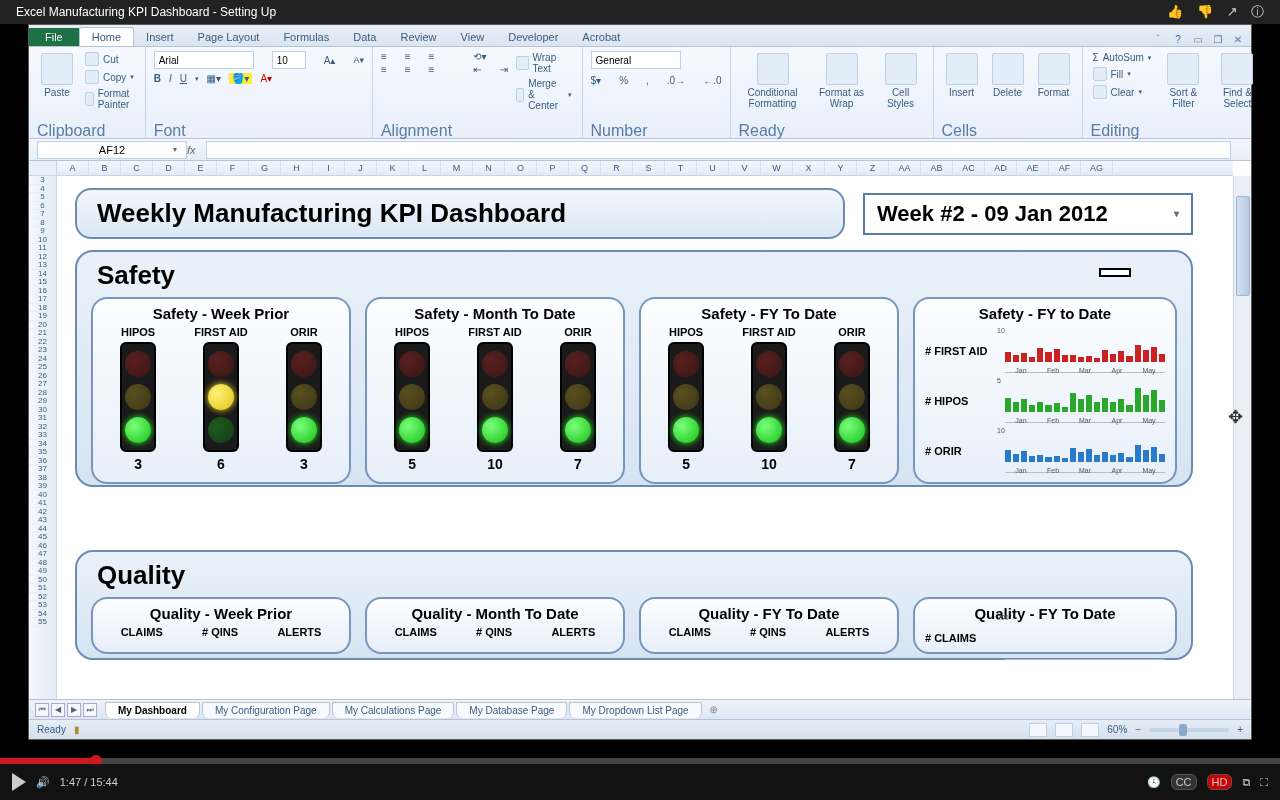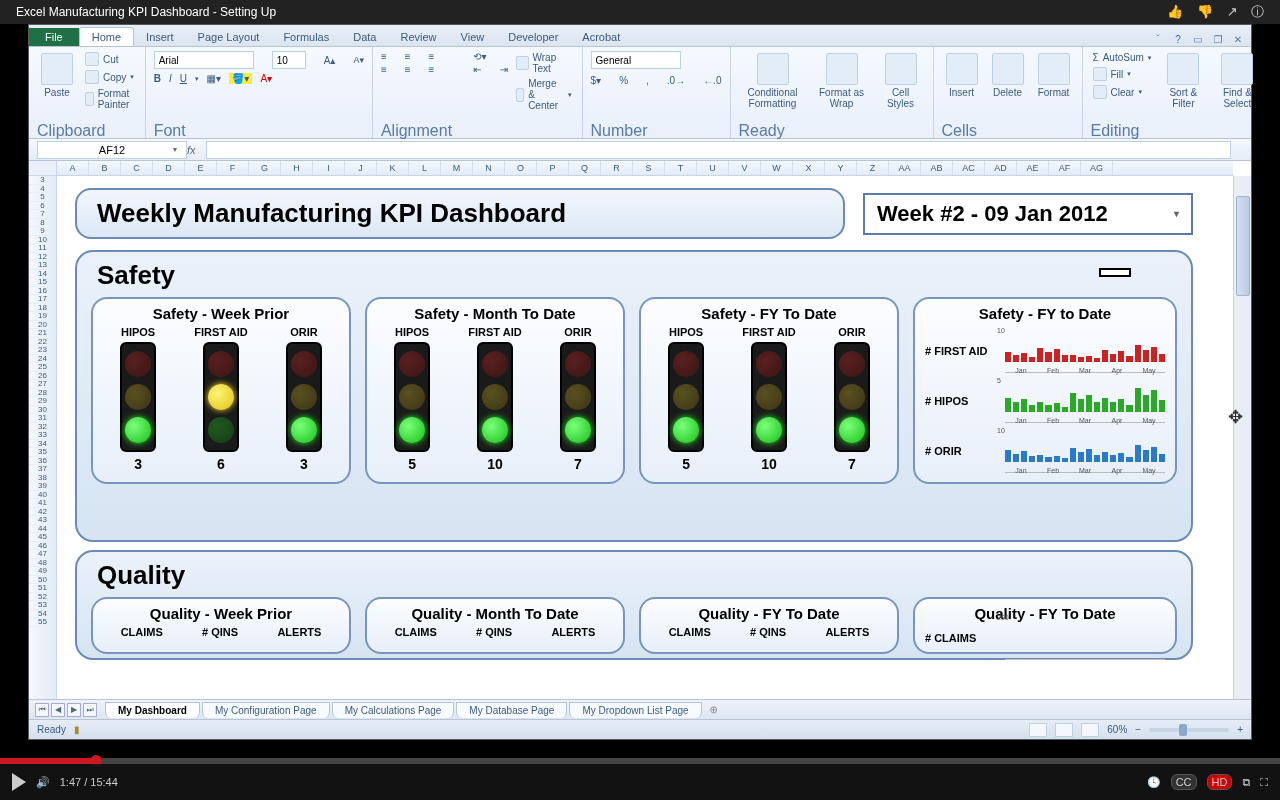--- a/index.html
+++ b/index.html
@@ -37,21 +37,21 @@
 .row-headers { position:absolute; top:15px; left:0; width:28px; bottom:0; background:linear-gradient(90deg,#f4f8fe,#e2ebf5); font-size:8px; color:#3b5b7f; border-right:1px solid #c8d5e7; }
 .row-headers div { height:8.5px; border-bottom:1px solid #e8eef7; text-align:center; line-height:8.5px; }
 .corner-box { position:absolute; top:0; left:0; width:28px; height:15px; background:#e9f0fa; border-right:1px solid #c8d5e7; border-bottom:1px solid #c8d5e7; }
 .dashboard-canvas { position:absolute; top:15px; left:28px; right:18px; bottom:0; }
 .dash-title-row { position:absolute; top:12px; left:18px; right:40px; display:flex; gap:18px; align-items:center; }
 .dash-title-box { flex:1; background:linear-gradient(#f2f6fc,#dce8f5); border:2px solid #6a8bb5; border-radius:16px; padding:8px 20px; font-size:26px; font-weight:bold; color:#000; font-family:Arial; }
 .week-select { width:330px; background:#fff; border:2px solid #5a7aa8; padding:6px 12px; font-size:22px; font-weight:bold; display:flex; align-items:center; }
 .week-select .wd { flex:1; }
 .week-select .dd { font-size:10px; color:#666; }
 .section-panel { position:absolute; left:18px; right:40px; background:linear-gradient(#eaf1fa,#d6e4f2); border:2px solid #6a8bb5; border-radius:18px; padding:8px 14px 14px; }
-.section-panel.safety { top:74px; height:292px; }
+.section-panel.safety { top:74px; height:237px; }
 .section-panel.quality { top:374px; height:110px; }
 .section-title { font-size:26px; font-weight:bold; font-family:Arial; margin-bottom:6px; padding-left:6px; }
 .cards-row { display:flex; gap:14px; }
 .kpi-card { flex:1; background:linear-gradient(#fcfdff,#e7eff9); border:2px solid #7896bd; border-radius:16px; padding:6px 8px 6px; }
 .kpi-card-title { text-align:center; font-size:15px; font-weight:bold; margin-bottom:4px; }
 .kpi-cols { display:flex; justify-content:space-around; }
 .kpi-col { display:flex; flex-direction:column; align-items:center; gap:4px; }
 .kpi-label { font-size:11px; font-weight:bold; }
 .traffic-light { width:36px; height:110px; background:#1a1a1a; border:2px solid #000; border-radius:6px; display:flex; flex-direction:column; justify-content:space-around; align-items:center; padding:4px 0; }
 .tl-lamp { width:26px; height:26px; border-radius:50%; background:#2b2b2b; }

